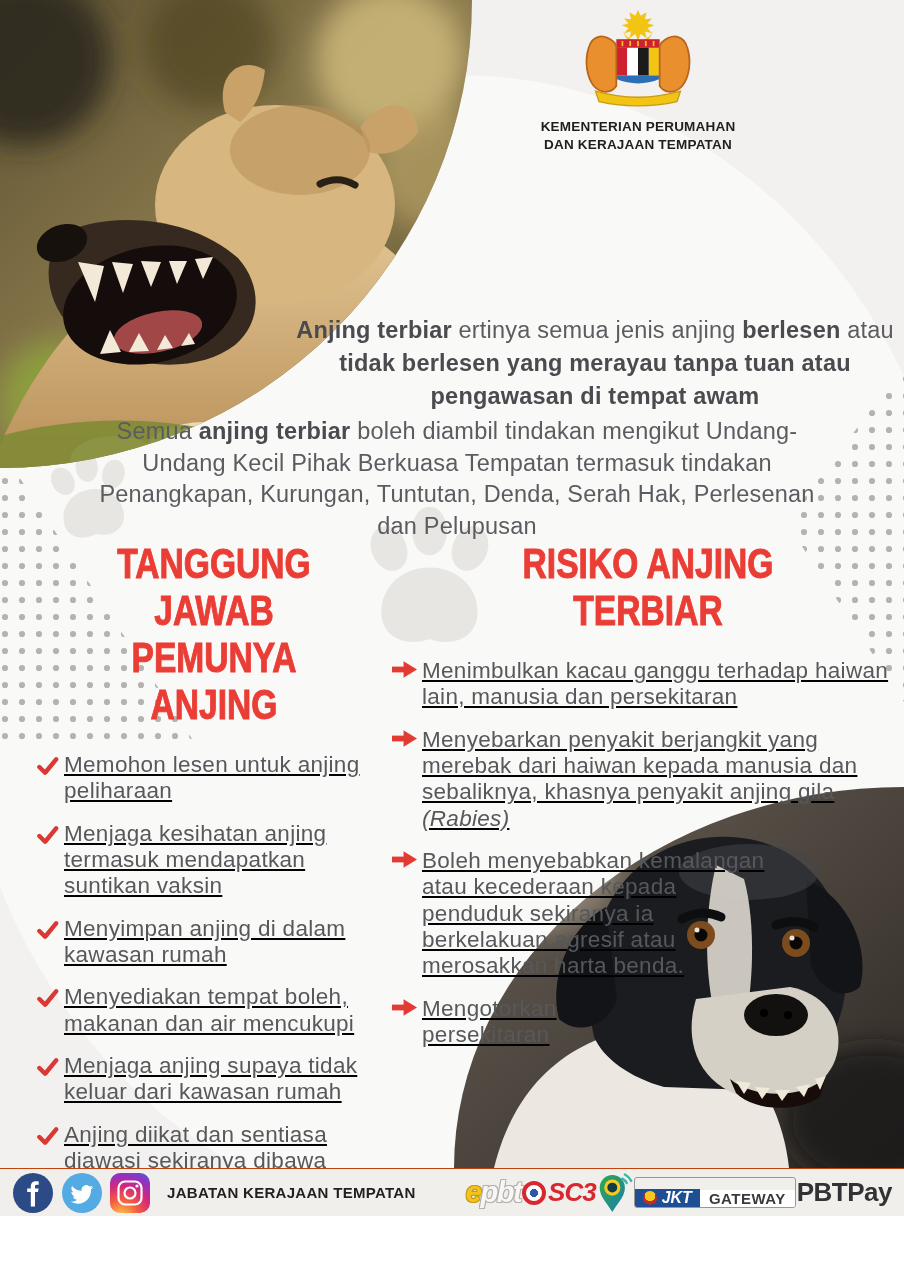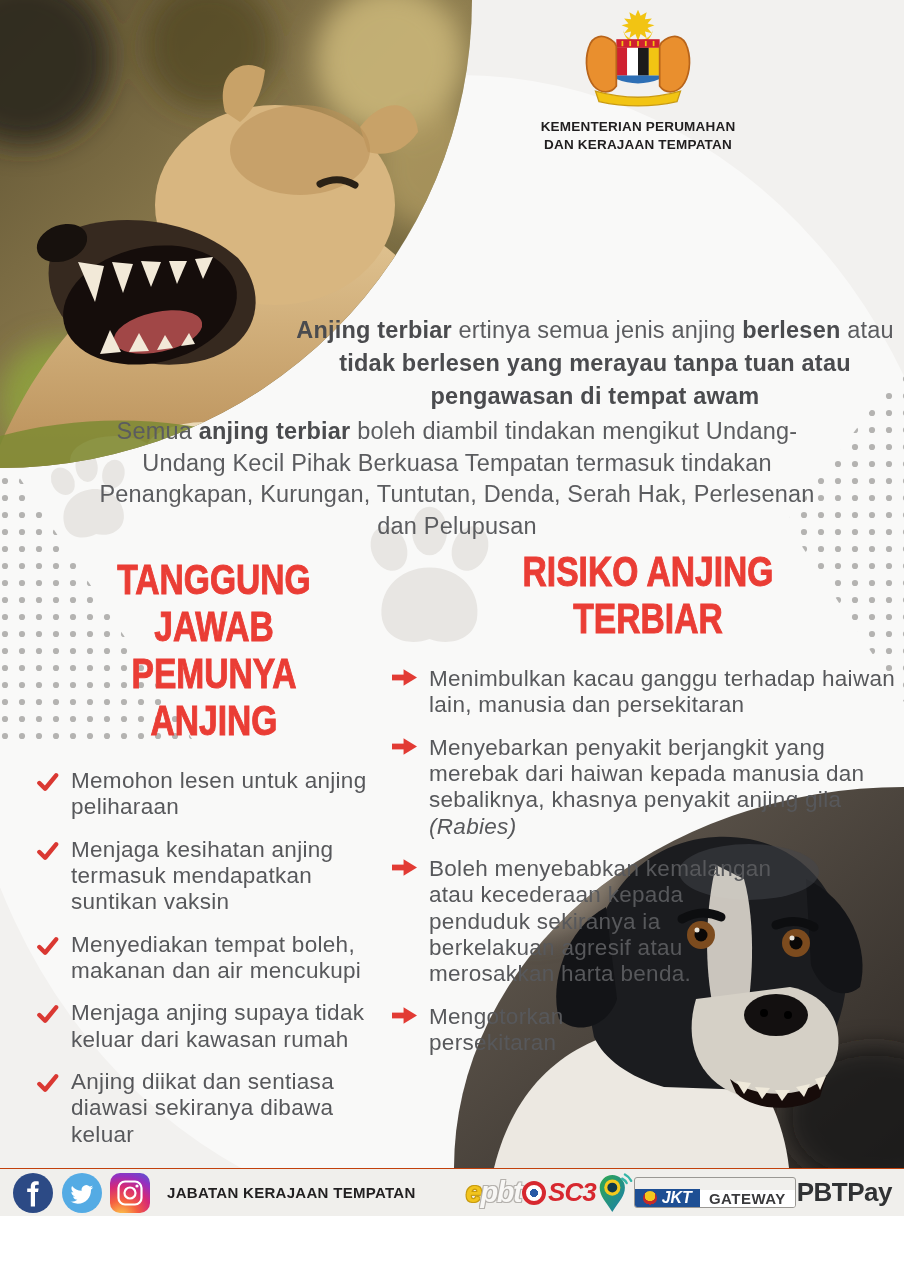--- a/index.html
+++ b/index.html
@@ -27,30 +27,30 @@
     color:#ea3d35;z-index:10;-webkit-text-stroke:1.5px #ea3d35;}
   .title .tline{display:block;font-size:72px;font-weight:800;line-height:1.04;
     transform:scaleX(.78);transform-origin:50% 50%;letter-spacing:0;}
 
   .intro1{position:absolute;left:292px;top:314px;width:606px;margin:0;text-align:center;
     font-size:23.5px;line-height:1.4;color:#5b5c5f;letter-spacing:.2px;z-index:10;}
   .intro2{position:absolute;left:92px;top:416px;width:730px;margin:0;text-align:center;
     font-size:23.5px;line-height:1.35;color:#5b5c5f;letter-spacing:.2px;z-index:10;}
   .intro1 b,.intro2 b{color:#4a4b4e;}
 
-  .sec-h{margin:16px;color:#ea3d35;text-align:center;-webkit-text-stroke:1px #ea3d35;}
+  .sec-h{margin:0;color:#ea3d35;text-align:center;-webkit-text-stroke:1px #ea3d35;}
   .sec-h span{display:block;font-size:42px;font-weight:800;line-height:1.12;
     transform:scaleX(.8);transform-origin:50% 50%;}
 
   .col-left{position:absolute;left:36px;top:540px;width:356px;z-index:10;}
   .col-right{position:absolute;left:392px;top:540px;width:512px;z-index:10;}
-  .col-right .sec-h{width:440px;margin:8px auto;text-align:center;}
+  .col-right .sec-h{width:440px;margin:0 auto;text-align:center;}
 
   ul.plist{list-style:none;margin:24px 0 0;padding:0;display:flex;flex-direction:column;gap:16px;}
-  ul.plist li{display:flex;align-items:flex-start;gap:12px;}
+  ul.plist li{display:flex;align-items:flex-start;gap:5px;text-decoration:underline;}
   .mark{flex:0 0 auto;margin-top:3px;}
   .li-text{font-size:22.5px;line-height:1.17;color:#57585b;letter-spacing:.3px;}
   .col-left .li-text{max-width:298px;}
   .arrowlist{gap:20px;margin-top:26px;}
   .arrowlist li:nth-child(3) .li-text{max-width:345px;}
   .arrowlist li:nth-child(4) .li-text{max-width:200px;}
 
   .footer{position:absolute;left:0;bottom:0;width:904px;height:48px;box-sizing:border-box;
     background:#f0efec;border-top:1px solid #c2410c;display:flex;align-items:center;
     justify-content:space-between;padding:0 12px;z-index:30;}
@@ -244,20 +244,26 @@
         <svg class="mark" width="23" height="23" viewBox="0 0 24 24">
             <path d="M3.5 12.5 L9.5 18.5 L21 4.5" stroke="#da3832" stroke-width="4.6" fill="none" stroke-linecap="round" stroke-linejoin="round"></path>
           </svg>
         <span class="li-text">Memohon lesen untuk anjing peliharaan</span>
       </li>
       <li>
         <svg class="mark" width="23" height="23" viewBox="0 0 24 24">
             <path d="M3.5 12.5 L9.5 18.5 L21 4.5" stroke="#da3832" stroke-width="4.6" fill="none" stroke-linecap="round" stroke-linejoin="round"></path>
           </svg>
         <span class="li-text">Menjaga kesihatan anjing termasuk mendapatkan suntikan vaksin</span>
+      </li>
+      <li>
+        <svg class="mark" width="23" height="23" viewBox="0 0 24 24">
+            <path d="M3.5 12.5 L9.5 18.5 L21 4.5" stroke="#da3832" stroke-width="4.6" fill="none" stroke-linecap="round" stroke-linejoin="round"></path>
+          </svg>
+        <span class="li-text">Menyimpan anjing di dalam kawasan rumah</span>
       </li>
       <li>
         <svg class="mark" width="23" height="23" viewBox="0 0 24 24">
             <path d="M3.5 12.5 L9.5 18.5 L21 4.5" stroke="#da3832" stroke-width="4.6" fill="none" stroke-linecap="round" stroke-linejoin="round"></path>
           </svg>
         <span class="li-text">Menyediakan tempat boleh, makanan dan air mencukupi</span>
       </li>
       <li>
         <svg class="mark" width="23" height="23" viewBox="0 0 24 24">
             <path d="M3.5 12.5 L9.5 18.5 L21 4.5" stroke="#da3832" stroke-width="4.6" fill="none" stroke-linecap="round" stroke-linejoin="round"></path>

